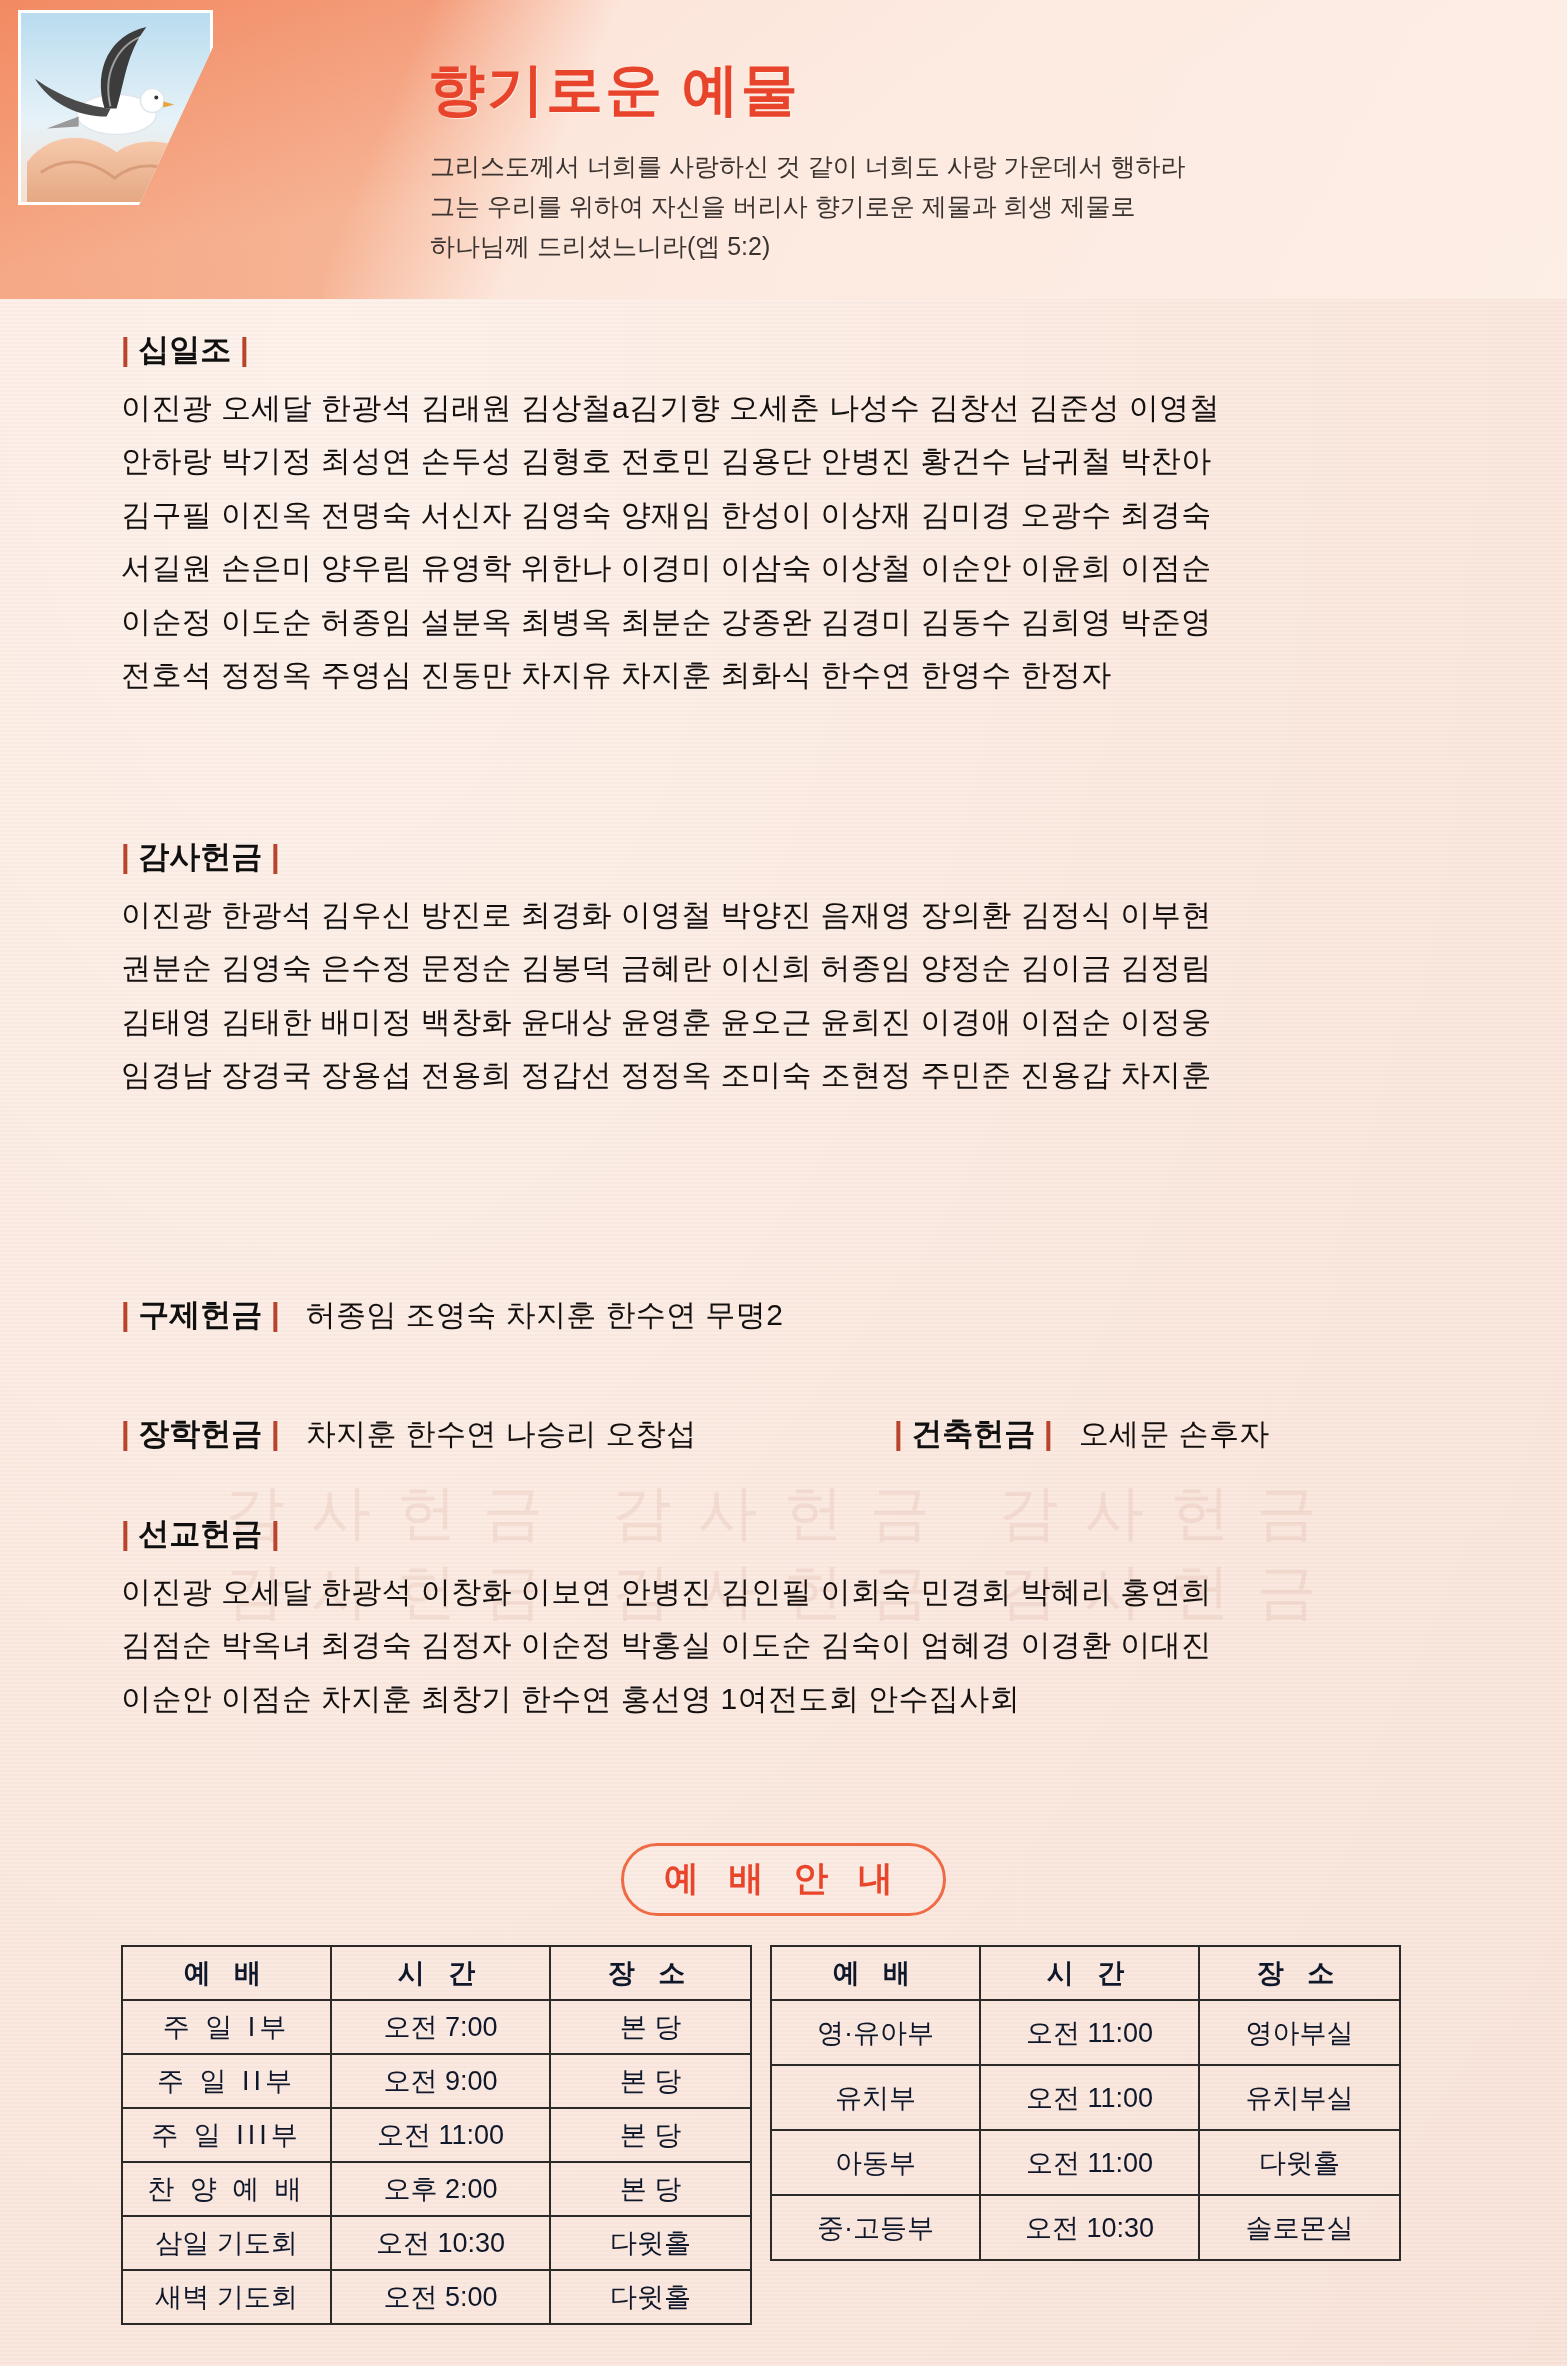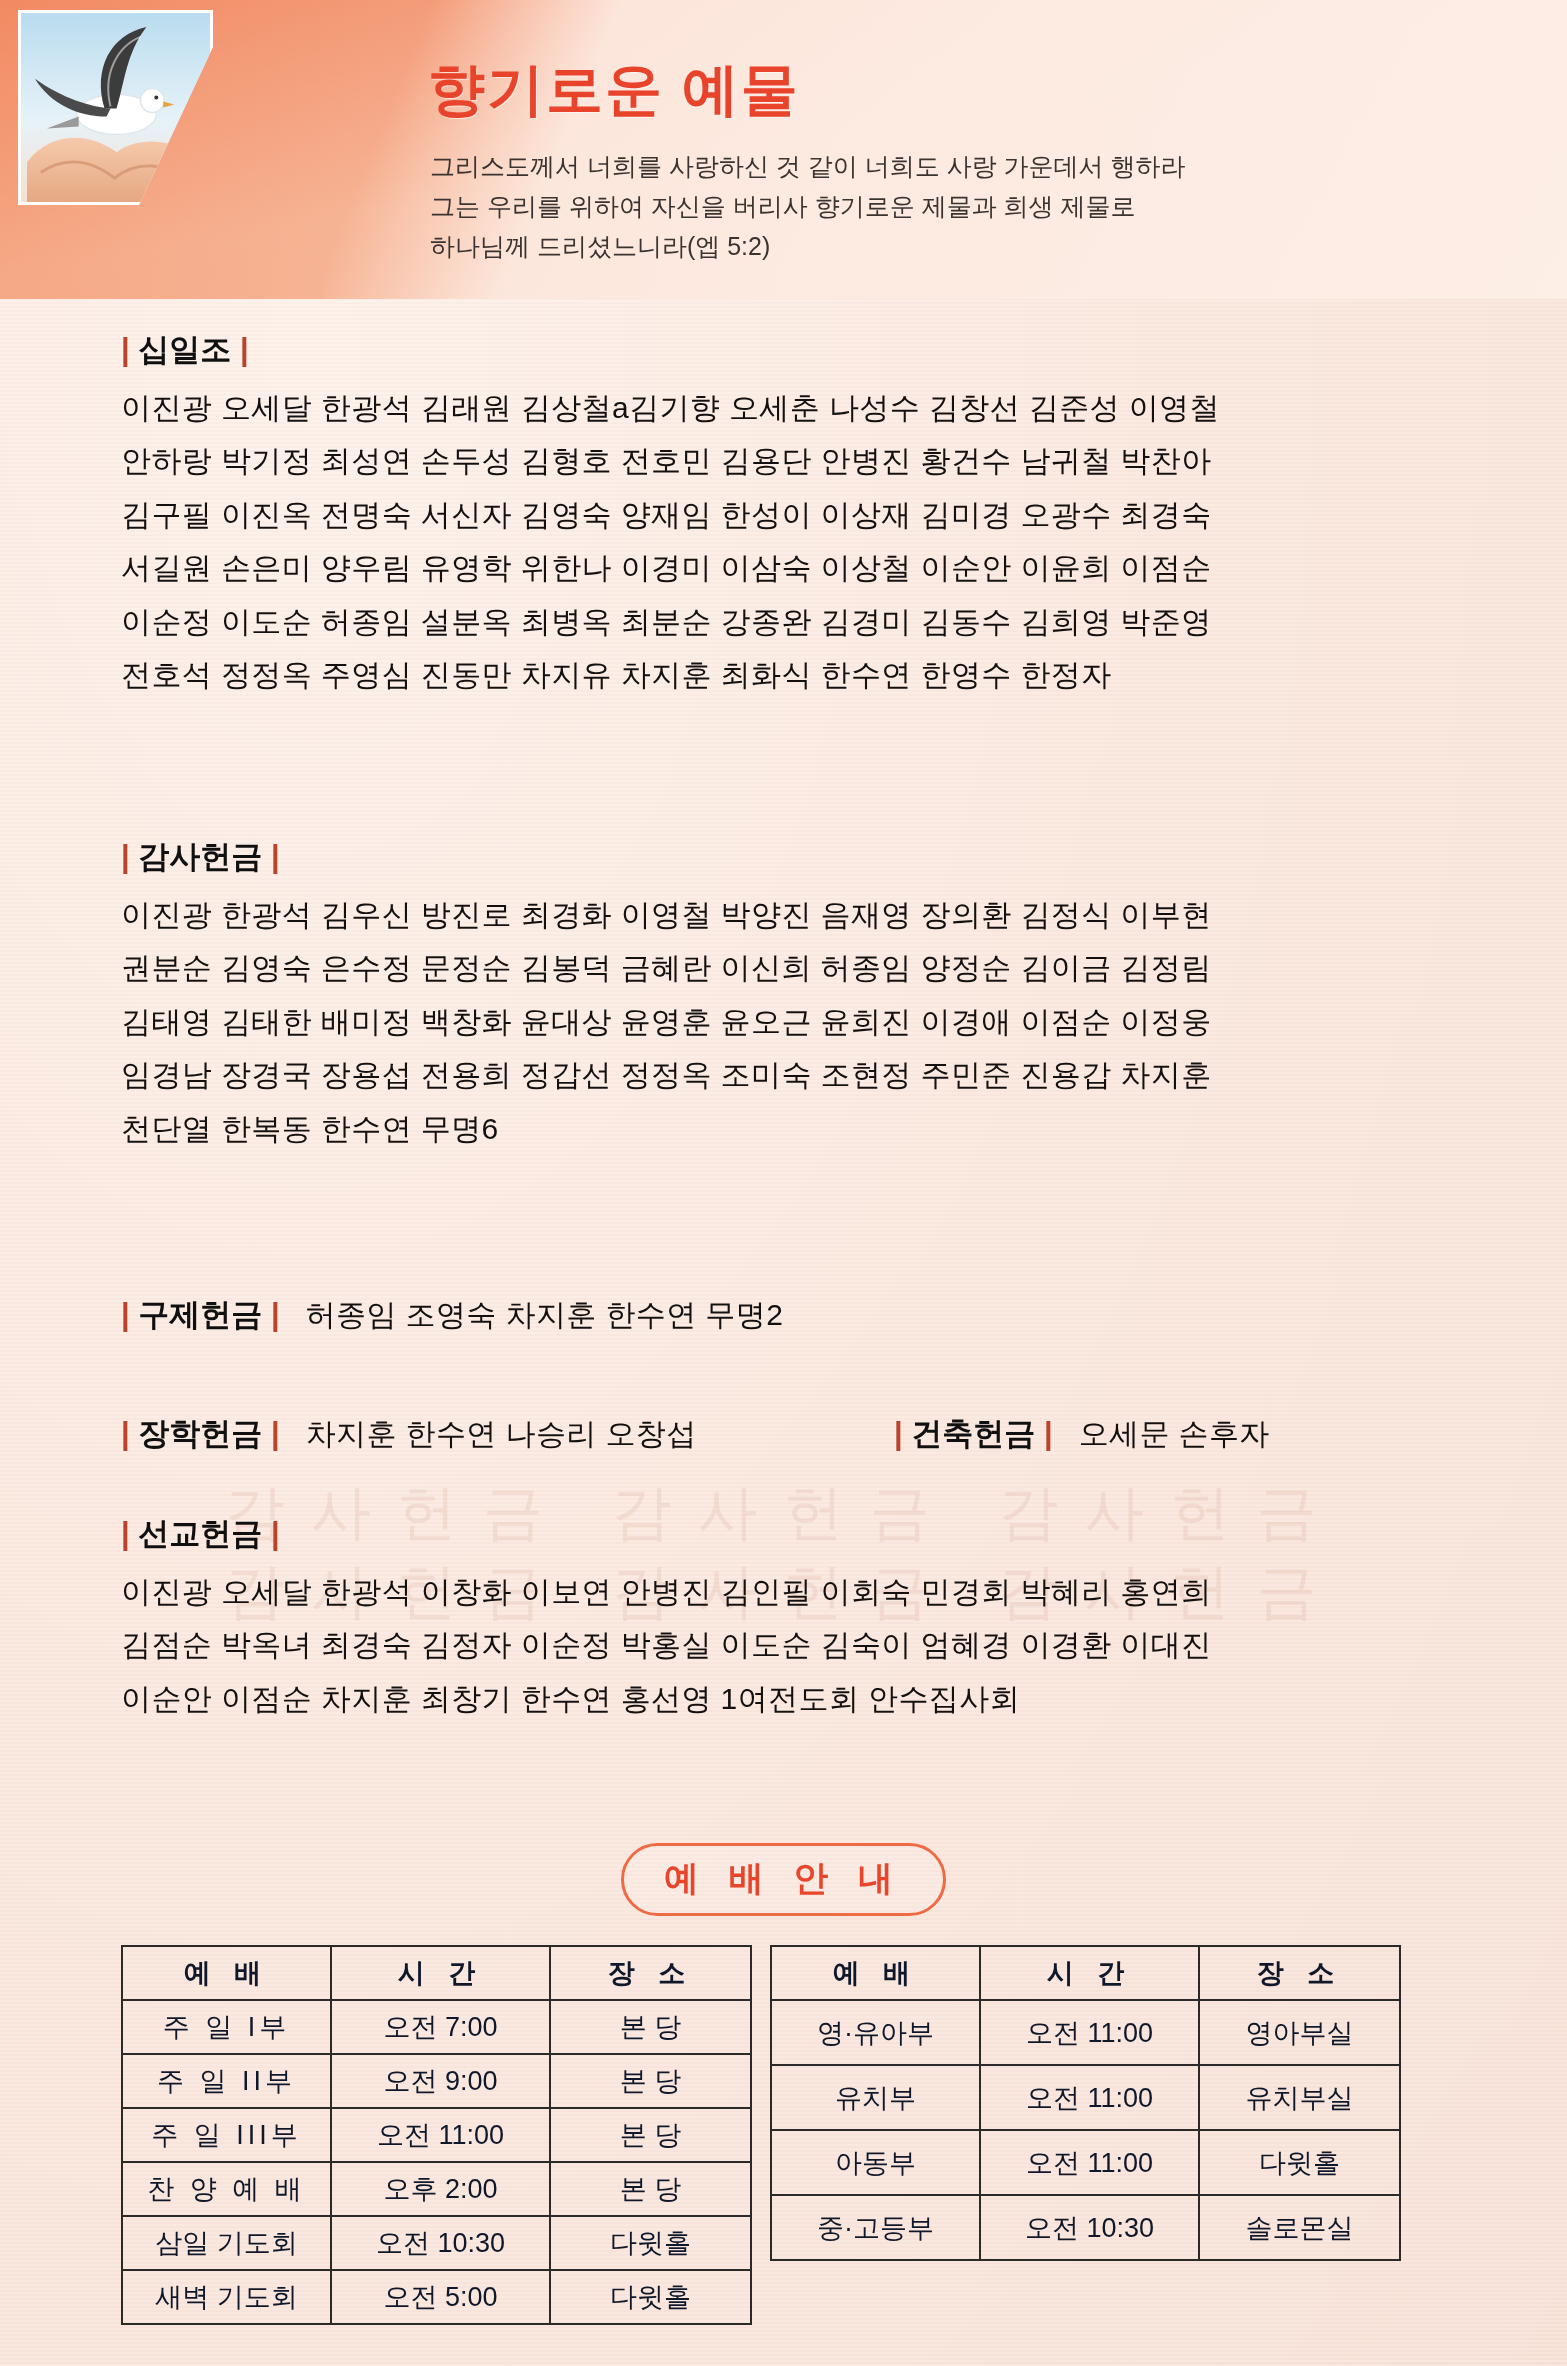--- a/index.html
+++ b/index.html
@@ -268,21 +268,20 @@
     <div class="sec-head">
       <span class="bar">|</span>
       <span>감사헌금</span>
       <span class="bar">|</span>
     </div>
     <div class="names" style="margin-top:10px;">
       <div>이진광  한광석  김우신  방진로  최경화  이영철  박양진  음재영  장의환  김정식  이부현</div>
       <div>권분순  김영숙  은수정  문정순  김봉덕  금혜란  이신희  허종임  양정순  김이금  김정림</div>
       <div>김태영  김태한  배미정  백창화  윤대상  윤영훈  윤오근  윤희진  이경애  이점순  이정웅</div>
       <div>임경남  장경국  장용섭  전용희  정갑선  정정옥  조미숙  조현정  주민준  진용갑  차지훈</div>
-      <div>천단열  한복동  한수연  무명6</div>
     </div>
   </div>
 
   <div class="inline-row" style="position:absolute; left:121px; top:995px;">
     <div class="sec-head">
       <span class="bar">|</span>
       <span>구제헌금</span>
       <span class="bar">|</span>
     </div>
     <div class="names">허종임  조영숙  차지훈  한수연  무명2</div>

